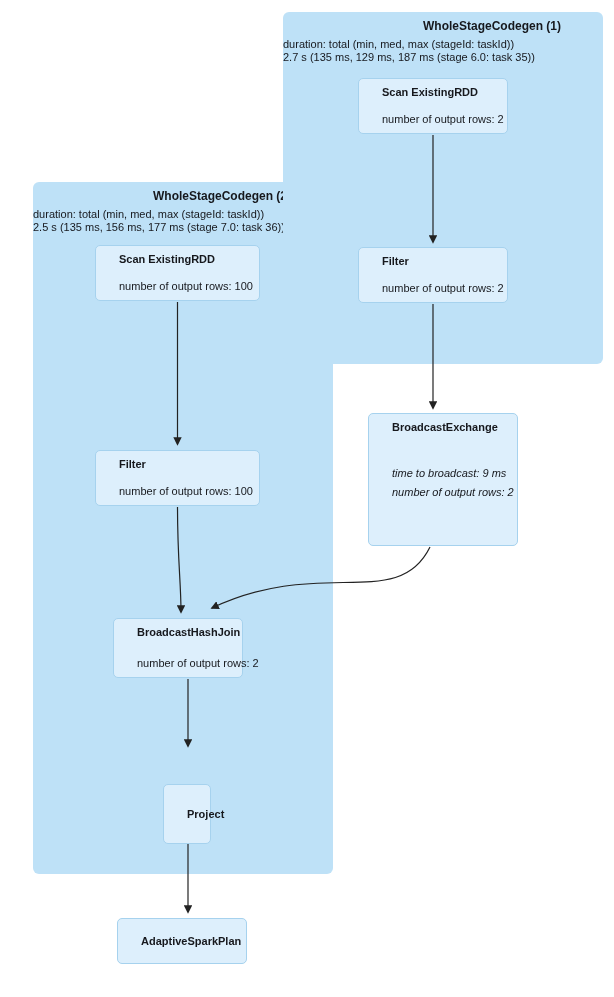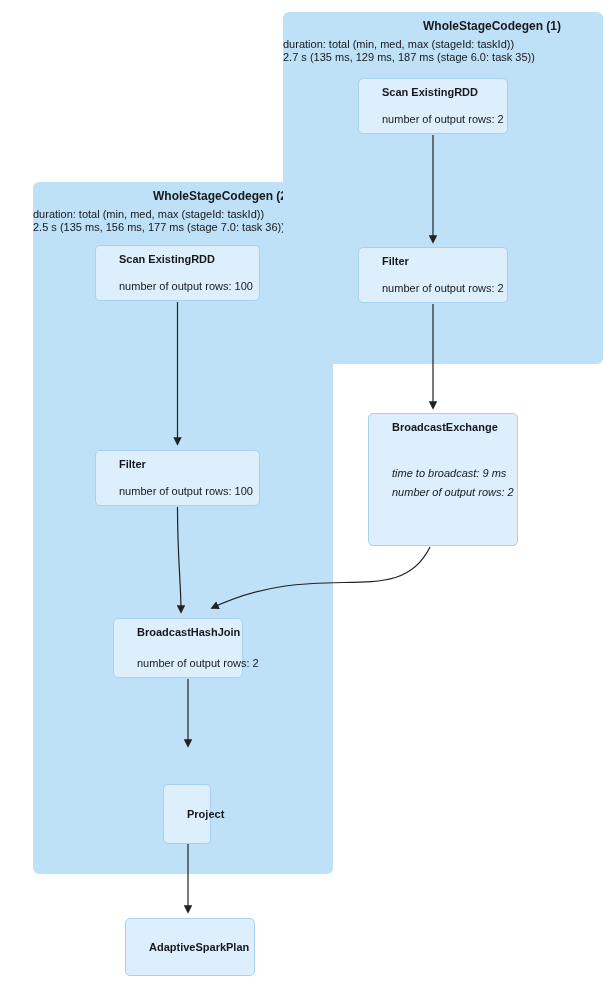--- a/index.html
+++ b/index.html
@@ -139,17 +139,17 @@
 
   <div class="node two-line" style="left:113px; top:618px; width:130px; height:60px;">
     <div class="title">BroadcastHashJoin</div>
     <div class="metric">number of output rows: 2</div>
   </div>
 
   <div class="node single" style="left:163px; top:752px; width:30px; height:60px;margin-top:32px;">
     <div class="title">Project</div>
   </div>
 
-  <div class="node single" style="left:125px; top:918px; width:130px; height:58px;">
+  <div class="node single" style="left:117px; top:918px; width:130px; height:46px;">
     <div class="title">AdaptiveSparkPlan</div>
   </div>
 
 </div>
 
 </body></html>

